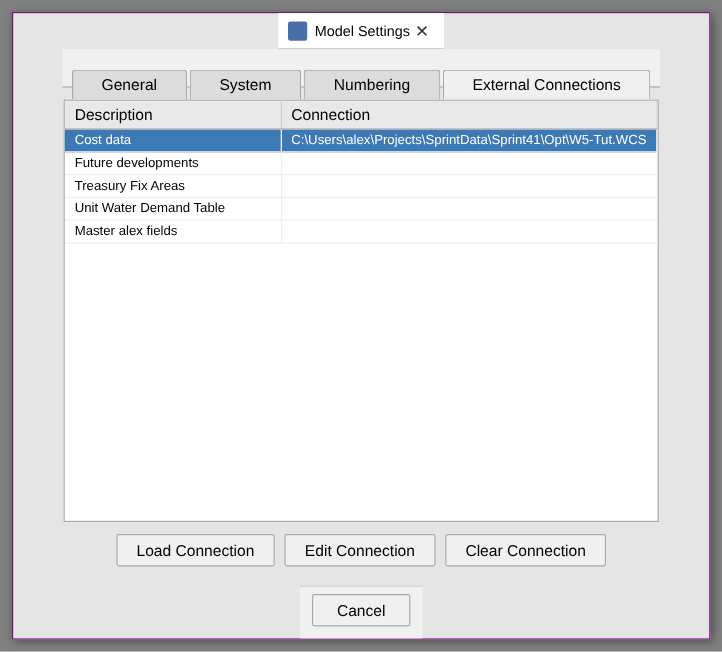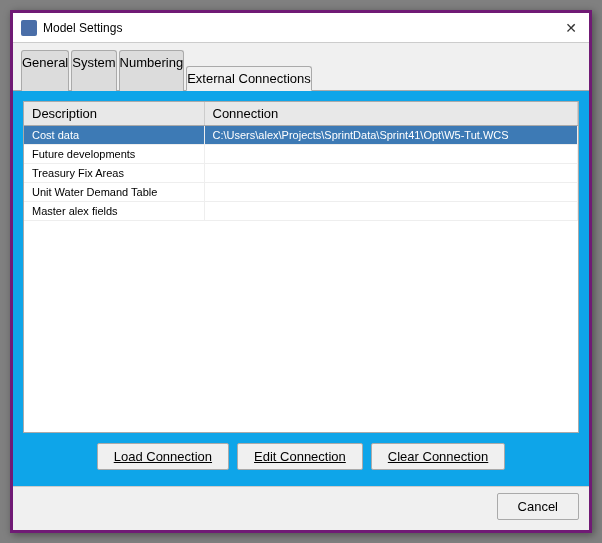--- a/index.html
+++ b/index.html
@@ -16,25 +16,26 @@
       align-items: center;
       justify-content: center;
       width: 602px;
       height: 543px;
       overflow: hidden;
     }
 
     .dialog {
       width: 582px;
       height: 523px;
-      background: #0ea5e9;
-      border: 3px solid #701a75;
+      background: #e5e5e5;
+      border: 1px solid #701a75;
       box-shadow: 2px 2px 8px rgba(0,0,0,0.4);
       display: flex;
       flex-direction: column;
+      align-items: center;
     }
 
     .title-bar {
       background: #ffffff;
       border-bottom: 1px solid #ccc;
       padding: 6px 8px;
       display: flex;
       align-items: center;
       justify-content: space-between;
       height: 30px;
@@ -77,37 +78,36 @@
 
     .tabs-bar {
       display: flex;
       padding: 6px 8px 0;
       background: #f0f0f0;
       border-bottom: 1px solid #aaa;
       gap: 2px;
     }
 
     .tab {
-      padding: 4px 0;
+      padding: 4px 24px;
       background: #dcdcdc;
       border: 1px solid #aaa;
       border-bottom: none;
       cursor: pointer;
       color: #000;
       border-radius: 3px 3px 0 0;
       position: relative;
-      top: 1px;
+      top: 11px;
     }
 
     .tab.active {
       background: #f0f0f0;
       border-bottom: 1px solid #f0f0f0;
       z-index: 1;
       font-weight: normal;
-      margin-top: 16px;
     }
 
     .content {
       flex: 1;
       padding: 10px;
       display: flex;
       flex-direction: column;
       overflow: hidden;
     }
 
@@ -155,21 +155,20 @@
 
     tbody tr.selected td {
       color: #fff;
     }
 
     .buttons-row {
       display: flex;
       justify-content: center;
       padding: 10px 0 6px;
       gap: 8px;
-      text-decoration: underline;
     }
 
     .btn {
       padding: 5px 16px;
       background: #f0f0f0;
       border: 1px solid #aaa;
       cursor: pointer;
       min-width: 110px;
       text-align: center;
       font-size: 13px;

